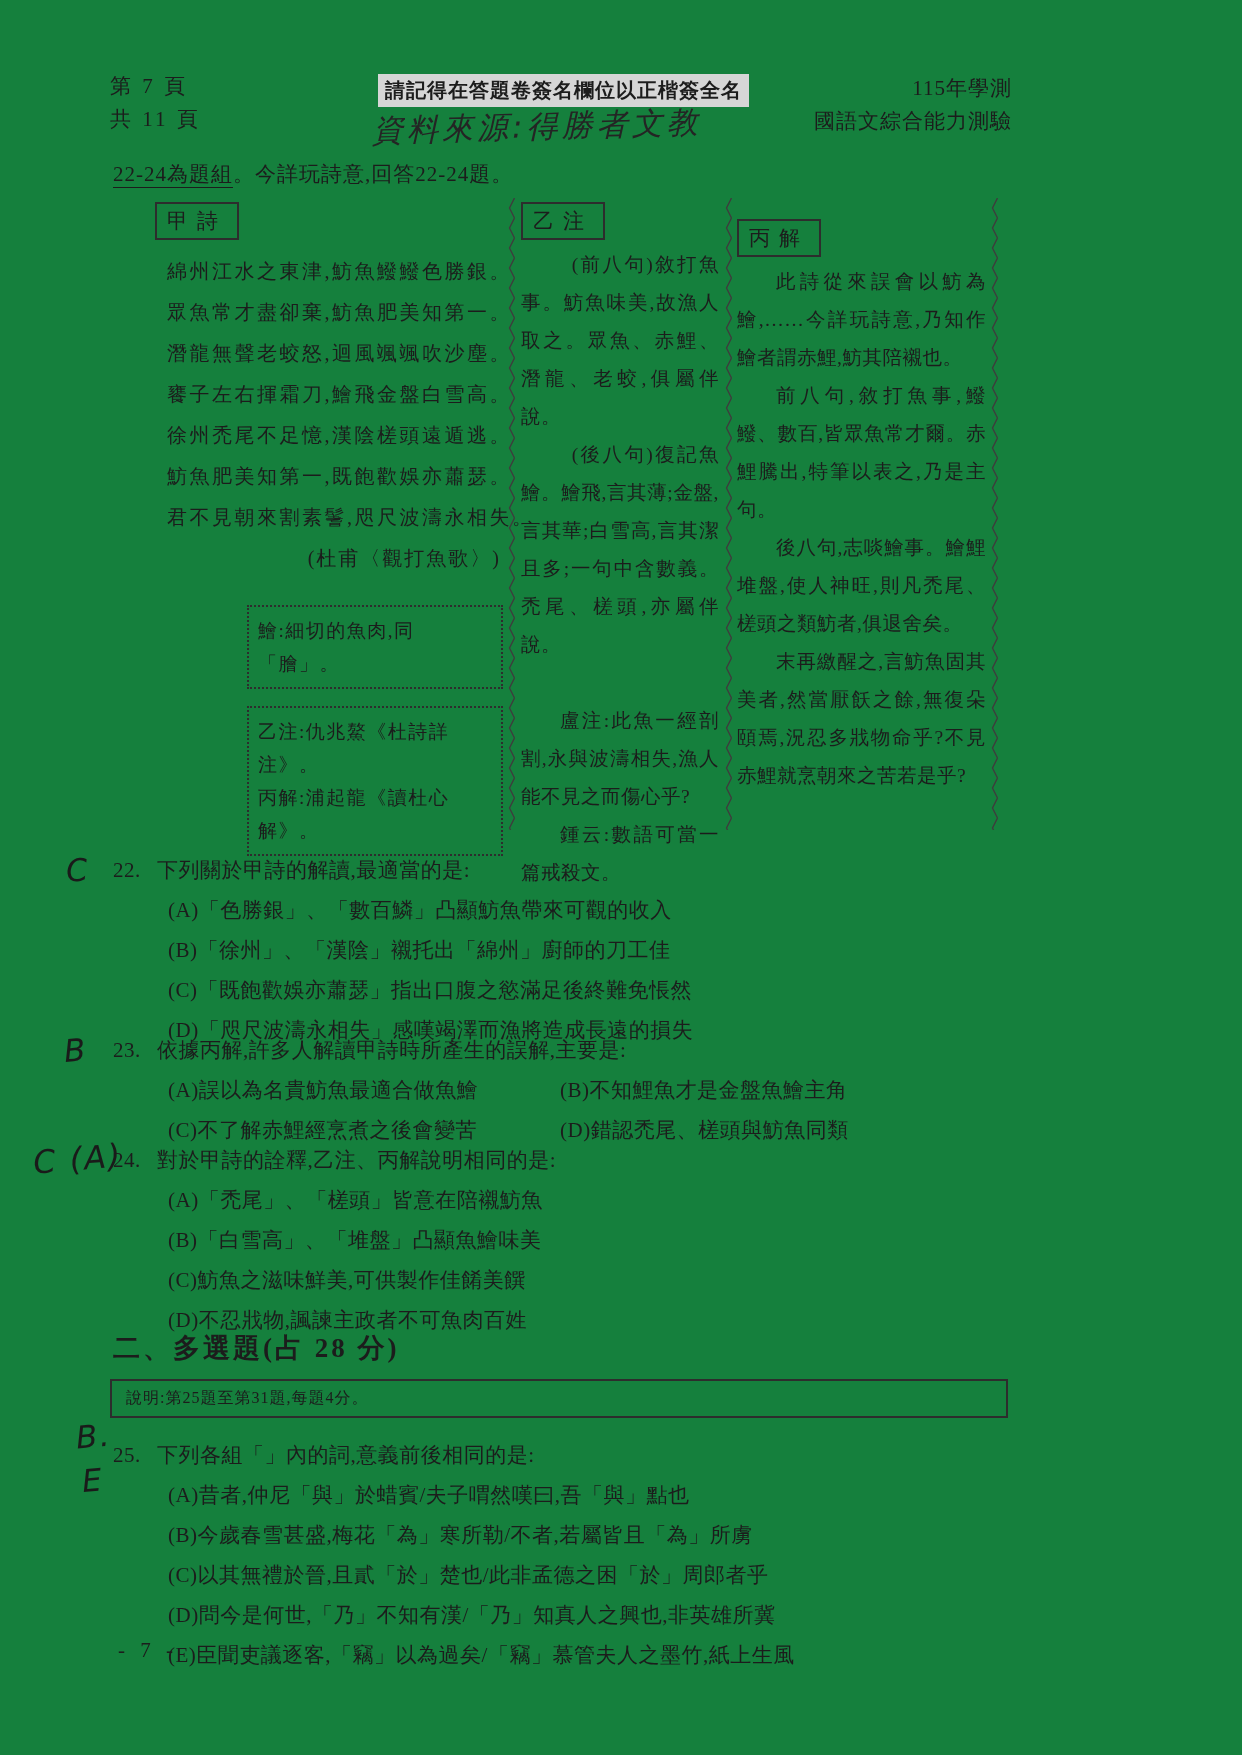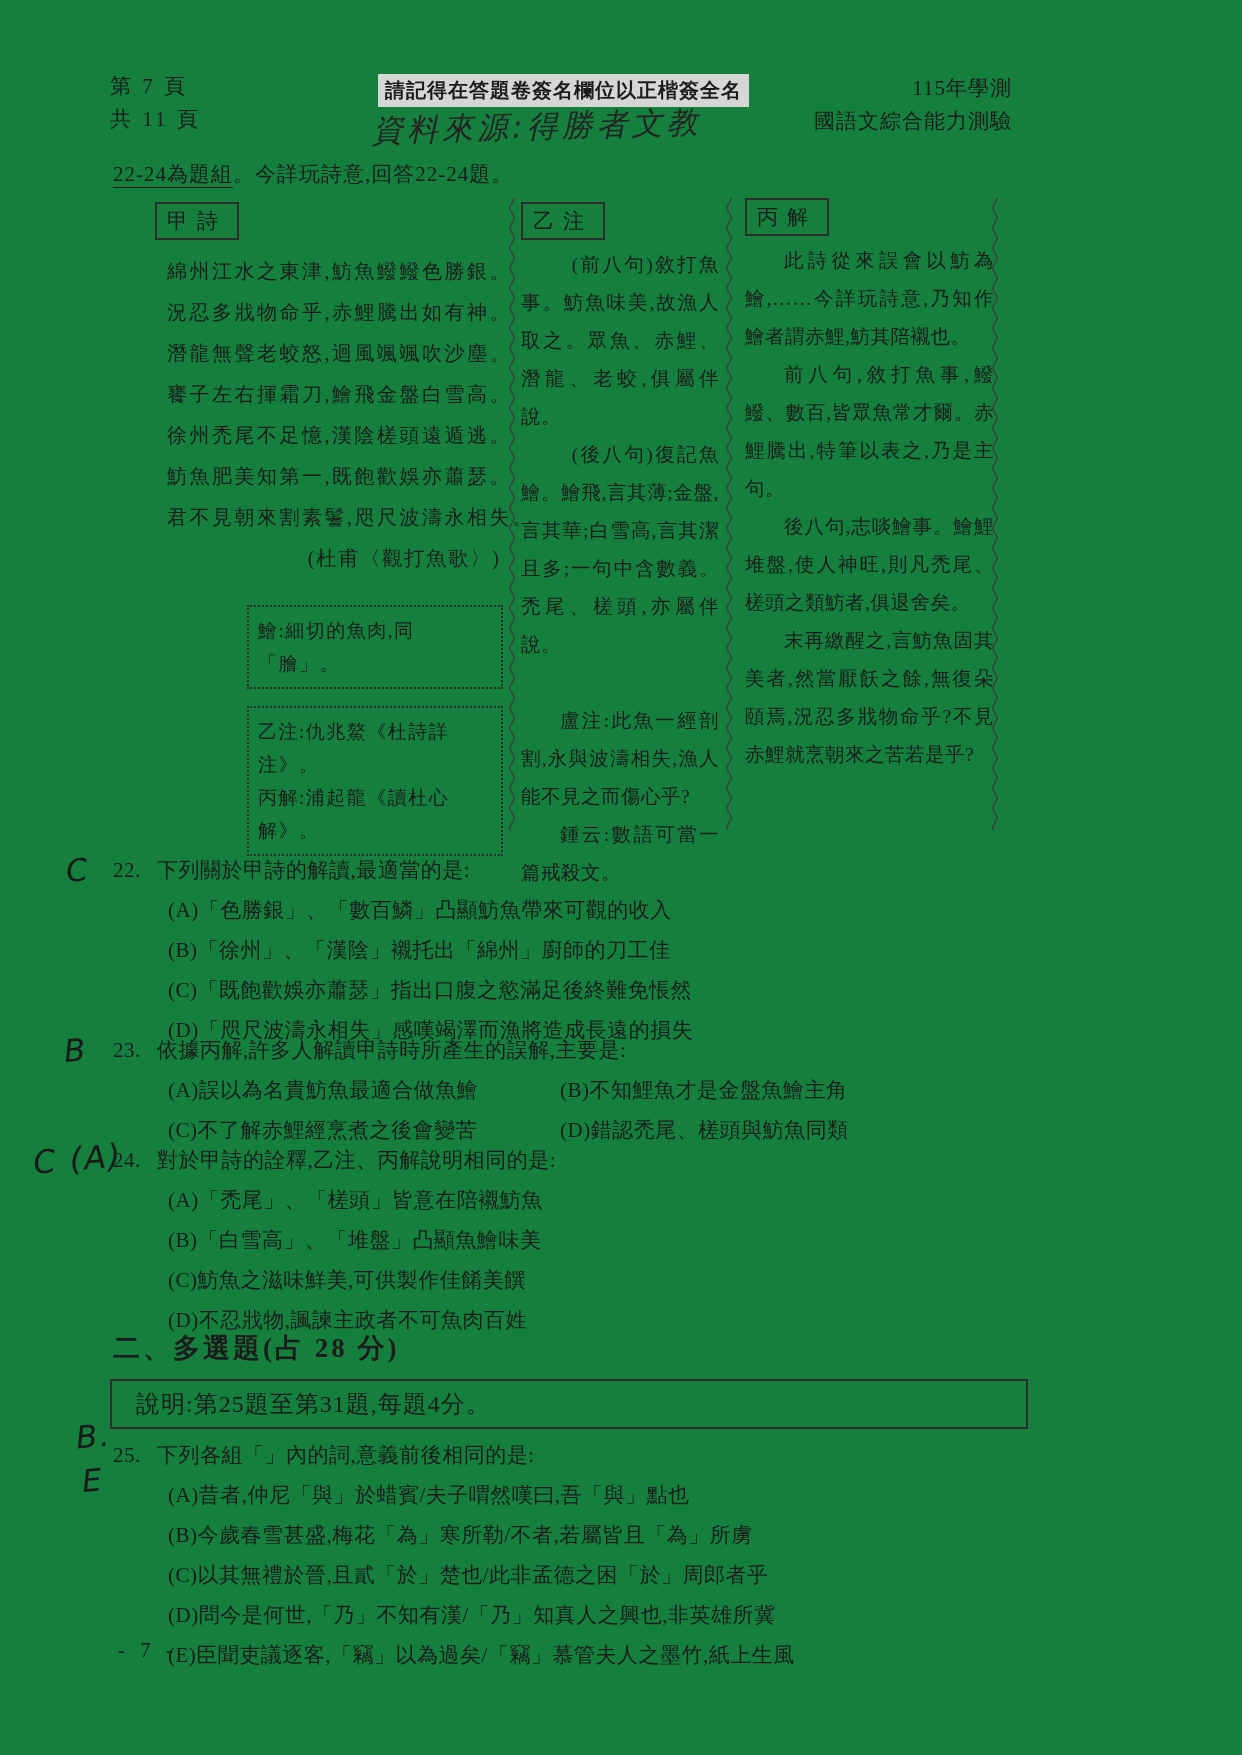--- a/index.html
+++ b/index.html
@@ -34,21 +34,21 @@
   .attribution{text-align:right;margin-right:2px;font-size:20px;line-height:41px;letter-spacing:2px;}
   .note-box{
     border:2px dotted #2d2d2d;padding:7px 9px;font-size:19px;line-height:33px;
     margin-left:92px;letter-spacing:1.5px;
   }
   .note-box.first{margin-top:26px;}
   .note-box.second{margin-top:17px;}
   .zz{position:absolute;top:0;width:12px;height:632px;}
   .zz1{left:351px;}.zz2{left:568px;}.zz3{left:834px;}
   .col2{position:absolute;left:366px;top:4px;width:198px;}
-  .col3{position:absolute;left:582px;top:0;width:249px;margin-left:8px;}
+  .col3{position:absolute;left:582px;top:21px;width:249px;}
   .col2 .label-box,.col3 .label-box{margin-bottom:6px;}
   .col2 p,.col3 p{
     margin:0;font-size:19.5px;line-height:38px;text-align:justify;
     text-justify:inter-character;letter-spacing:0.5px;
   }
   .p-indent-lg{text-indent:2.6em;}
   .p-indent{text-indent:2em;}
   .gap-above{margin-top:38px !important;}
   
   .question{position:absolute;left:113px;width:930px;font-size:21px;line-height:40px;letter-spacing:0.5px;}
@@ -58,21 +58,21 @@
   .options{margin-left:55px;}
   .opts-2col{display:grid;grid-template-columns:392px auto;margin-left:55px;}
   .q22{top:850px;}
   .q23{top:1030px;}
   .q24{top:1140px;}
   .q25{top:1435px;}
   
   .sec-title{position:absolute;left:113px;top:1330px;font-size:27px;font-weight:bold;letter-spacing:3px;}
   .instr-box{
     position:absolute;left:110px;top:1379px;width:866px;
-    border:2px solid #2d2d2d;padding:7px 24px;font-size:24px;letter-spacing:1px;
+    border:2px solid #2d2d2d;padding:7px 14px;font-size:16px;letter-spacing:1px;
   }
   
   .hw{
     position:absolute;font-size:31px;font-style:italic;color:#1a1a1a;
     font-family:"DejaVu Sans","Liberation Sans",sans-serif;transform:rotate(-5deg);
     letter-spacing:2px;
   }
   .hw22{left:66px;top:852px;}
   .hw23{left:64px;top:1032px;}
   .hw24{left:33px;top:1140px;font-size:32px;}
@@ -108,21 +108,21 @@
   <div class="intro">
     <span class="u">22-24為題組</span><span>。今詳玩詩意,回答22-24題。</span>
   </div>
 
   <div class="passage">
 
     <div class="col1">
       <span class="label-box">甲詩</span>
       <div class="poem">
         <div>綿州江水之東津,魴魚鱍鱍色勝銀。</div>
-        <div>況忍多戕物命乎,赤鯉騰出如有神。</div>
+        <div>眾魚常才盡卻棄,魴魚肥美知第一。</div>
         <div>潛龍無聲老蛟怒,迴風颯颯吹沙塵。</div>
         <div>饔子左右揮霜刀,鱠飛金盤白雪高。</div>
         <div>徐州禿尾不足憶,漢陰槎頭遠遁逃。</div>
         <div>魴魚肥美知第一,既飽歡娛亦蕭瑟。</div>
         <div>君不見朝來割素鬐,咫尺波濤永相失。</div>
       </div>
       <div class="attribution">(杜甫〈觀打魚歌〉)</div>
       <div class="note-box first">鱠:細切的魚肉,同「膾」。</div>
       <div class="note-box second">
         <div>乙注:仇兆鰲《杜詩詳注》。</div>

